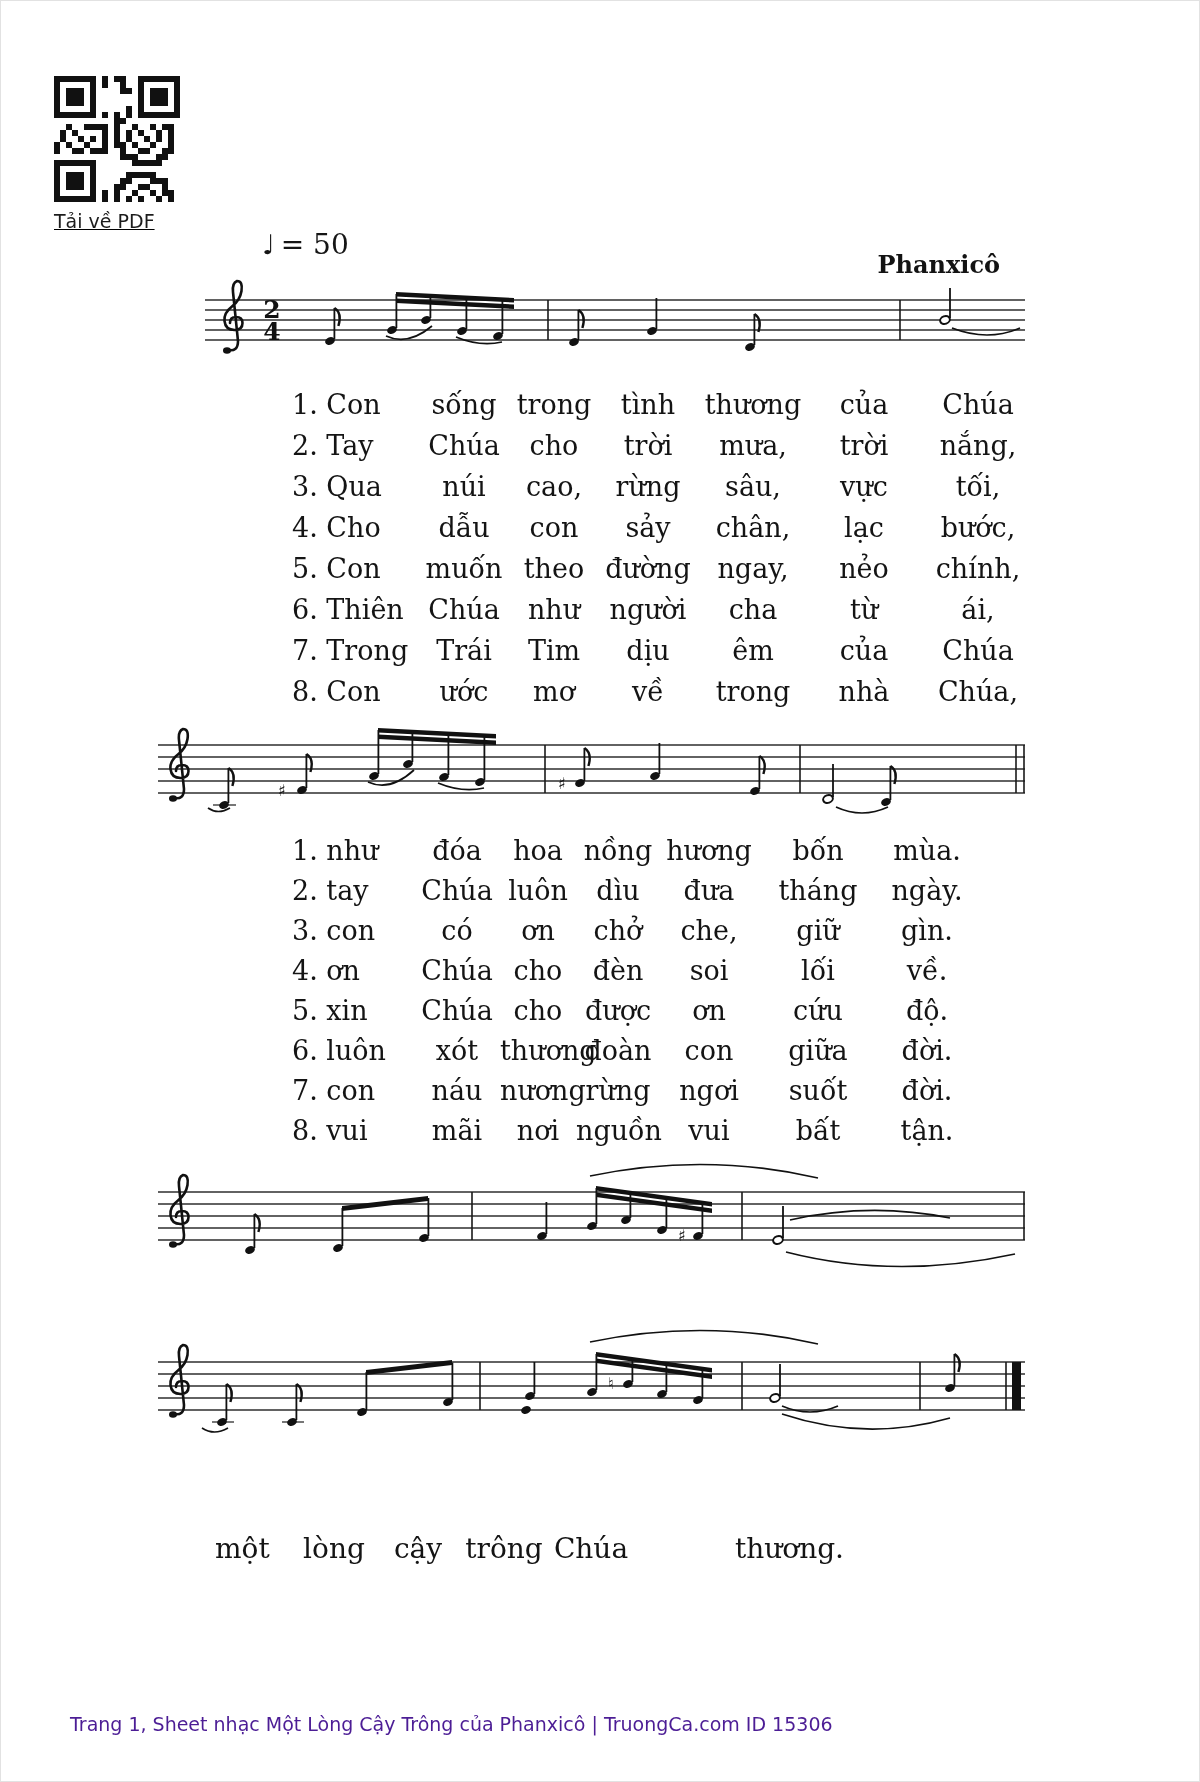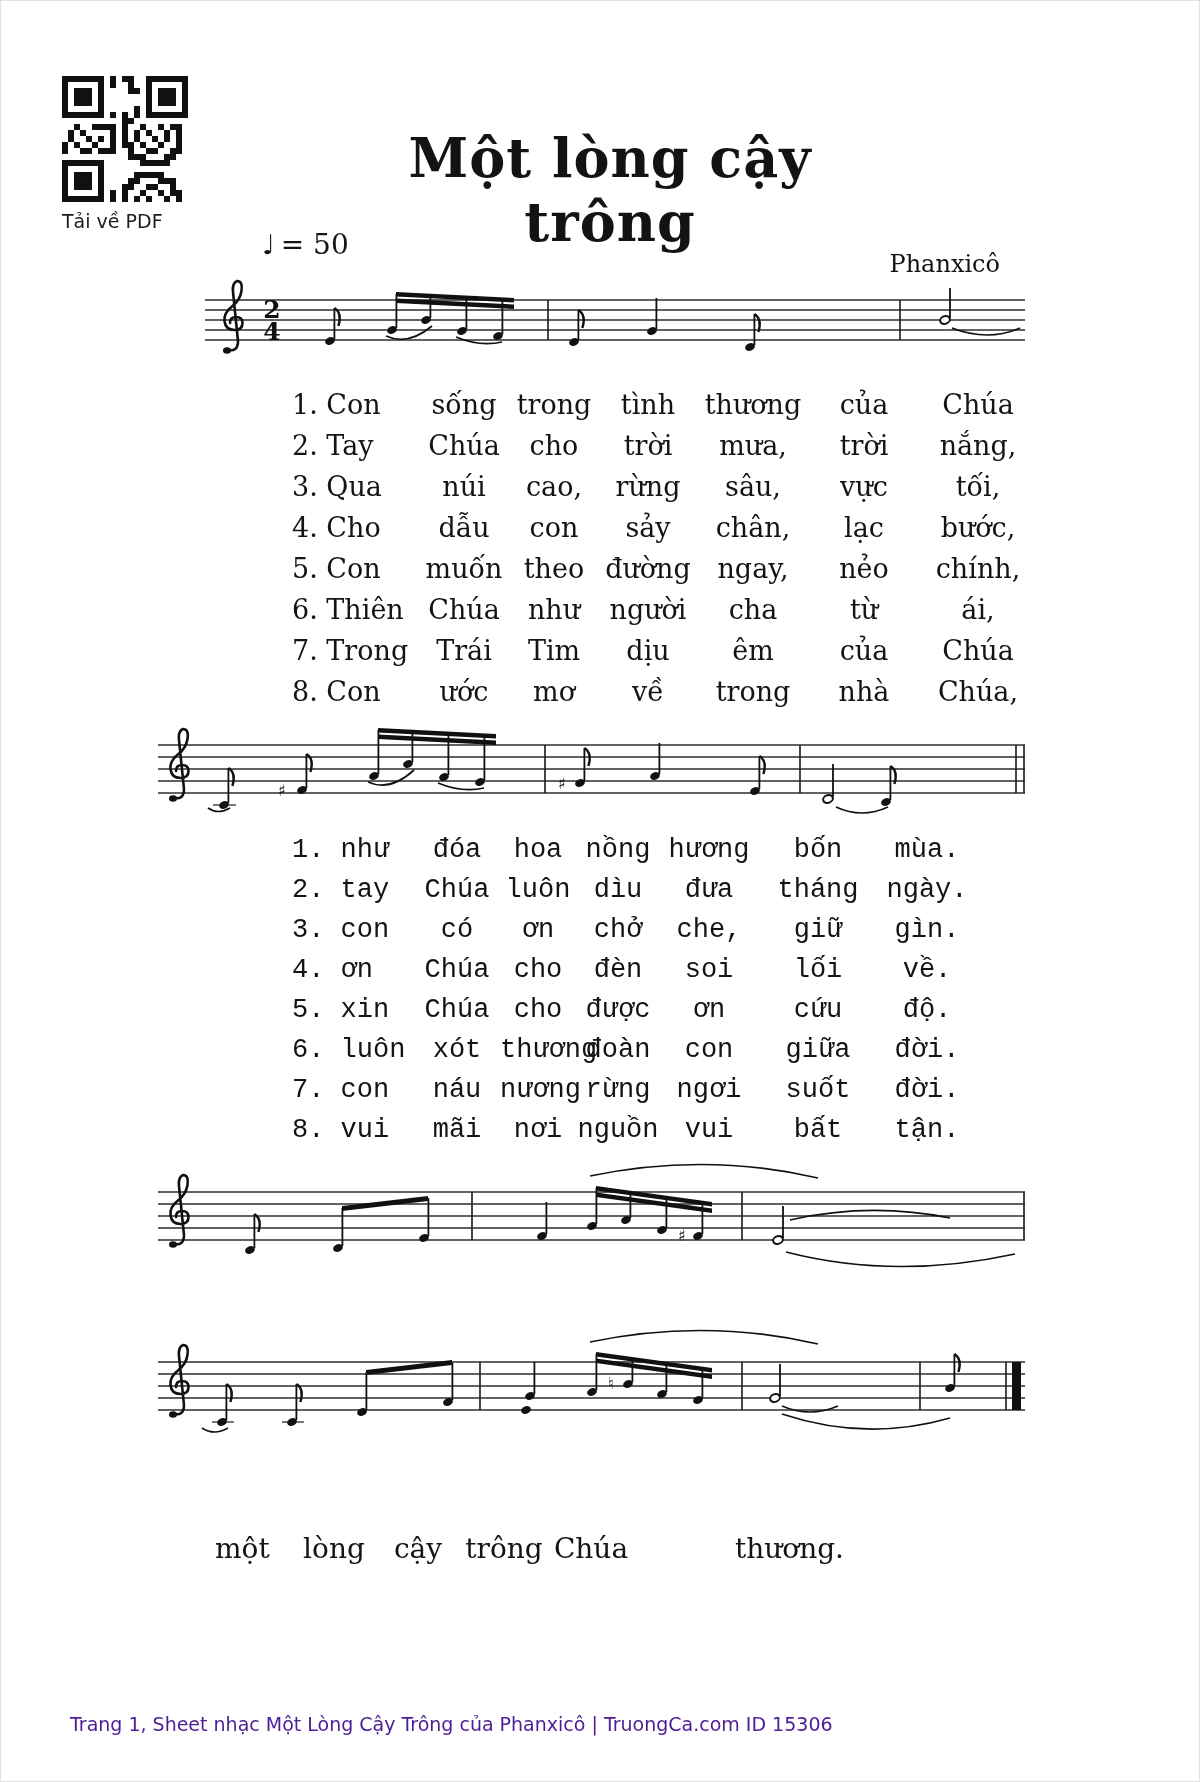--- a/index.html
+++ b/index.html
@@ -1,30 +1,30 @@
 <!DOCTYPE html>
 <html><head>
 <meta charset="utf-8">
 <style>
   html,body{margin:0;padding:0;}
   body{width:1200px;height:1782px;background:#ffffff;position:relative;overflow:hidden;
        font-family:"DejaVu Serif","Liberation Serif",serif;}
   #page{position:absolute;inset:0;background:#fff;box-shadow:inset 0 0 0 1px #e2e2e2;}
 
   
-  #qr-wrap{position:absolute;left:62px;top:76px;width:130px;}
+  #qr-wrap{position:absolute;left:54px;top:76px;width:130px;text-decoration:underline;}
   #qr-svg{display:block;background:#fff;}
   #qr-caption{margin-top:8px;font:19px/1.2 "DejaVu Sans","Liberation Sans",sans-serif;color:#1c1c1c;}
   #title{position:absolute;left:340px;top:126px;width:540px;text-align:center;
          font-size:54px;font-weight:600;color:#131313;letter-spacing:1px;}
   #tempo{position:absolute;left:262px;top:228px;display:flex;align-items:baseline;gap:6px;color:#151515;}
   #tempo .note{font-family:"DejaVu Sans",sans-serif;font-size:27px;}
   #tempo .val{font-size:28px;}
   #composer{position:absolute;left:840px;top:250px;width:160px;text-align:right;
-            font-size:24px;font-weight:normal;color:#131313;}
+            font-size:24px;font-weight:bold;color:#131313;}
 
   
   .staff-svg{position:absolute;}
   .staff-svg line.sl{stroke:#2e2e2e;stroke-width:1.3;}
   .staff-svg line.bar{stroke:#1a1a1a;stroke-width:1.6;}
   .staff-svg line.stem{stroke:#111;stroke-width:1.8;}
   .staff-svg .head{fill:#111;}
   .staff-svg .openhead{fill:#fff;stroke:#111;stroke-width:2;}
   .staff-svg .beam{fill:#111;}
   .staff-svg .tie{fill:none;stroke:#111;stroke-width:1.7;}
@@ -32,21 +32,21 @@
   .staff-svg .tsig{font-family:"DejaVu Serif",serif;font-size:25px;font-weight:bold;fill:#111;text-anchor:middle;}
 
   
   .lyric-block{position:absolute;}
   .lyric-row{display:grid;align-items:center;}
   .lyric-cell{text-align:center;font-size:27px;color:#141414;white-space:nowrap;}
   .lyric-cell:first-child{text-align:left;}
   #block1{left:292px;top:384px;}
   #block1 .lyric-row{grid-template-columns:126px 92px 88px 100px 110px 112px 116px;height:41px;}
   #block2{left:292px;top:830px;}
-  #block2 .lyric-row{grid-template-columns:122px 86px 76px 84px 98px 120px 98px;height:40px;font-family:Liberation Mono, monospace;}
+  #block2 .lyric-row{grid-template-columns:122px 86px 76px 84px 98px 120px 98px;height:40px;}
   #refrain1{left:200px;top:1288px;}
   #refrain1 .lyric-row{grid-template-columns:125px 78px 76px 76px 72px 248px;height:36px;}
   #refrain1 .lyric-cell:last-child{padding-left:70px;}
   #refrain2{left:215px;top:1530px;}
   #refrain2 .lyric-row{grid-template-columns:75px 88px 80px 92px 82px 240px;height:36px;}
   #refrain2 .lyric-cell:last-child{padding-left:75px;}
   #refrain1 .lyric-cell,#refrain2 .lyric-cell{font-size:28px;}
 
   
   #footer{position:absolute;left:70px;top:1712px;font:19px/1.3 "DejaVu Sans","Liberation Sans",sans-serif;color:#4c1d95;}
@@ -161,21 +161,20 @@
         <rect x="48" y="120" width="6" height="6" fill="#111"></rect>
         <rect x="60" y="120" width="6" height="6" fill="#111"></rect>
         <rect x="72" y="120" width="6" height="6" fill="#111"></rect>
         <rect x="84" y="120" width="6" height="6" fill="#111"></rect>
         <rect x="102" y="120" width="6" height="6" fill="#111"></rect>
         <rect x="114" y="120" width="6" height="6" fill="#111"></rect>
       </svg>
     <div id="qr-caption">Tải về PDF</div>
   </div>
 
-  <div id="title">Một lòng cậy trông</div>
   <div id="tempo">
     <span class="note">♩</span>
     <span class="val">= 50</span>
   </div>
   <div id="composer">Phanxicô</div>
 
   <svg class="staff-svg" style="left:200px;top:228px" width="830" height="158" viewBox="0 0 830 158">
     <defs>
       <g id="gclef">
         <path d="M14,74 q10,2 10,-9 l-5,-49 q-1,-9 4,-11 q6,0 4.5,10 q-1.5,9 -9,15 q-9,7 -8,15 q1,9 10,9 q8,0 8,-7 q0,-6 -6.5,-6 q-6,0 -6,6" fill="none" stroke="#111" stroke-width="2.6" stroke-linecap="round"></path>

